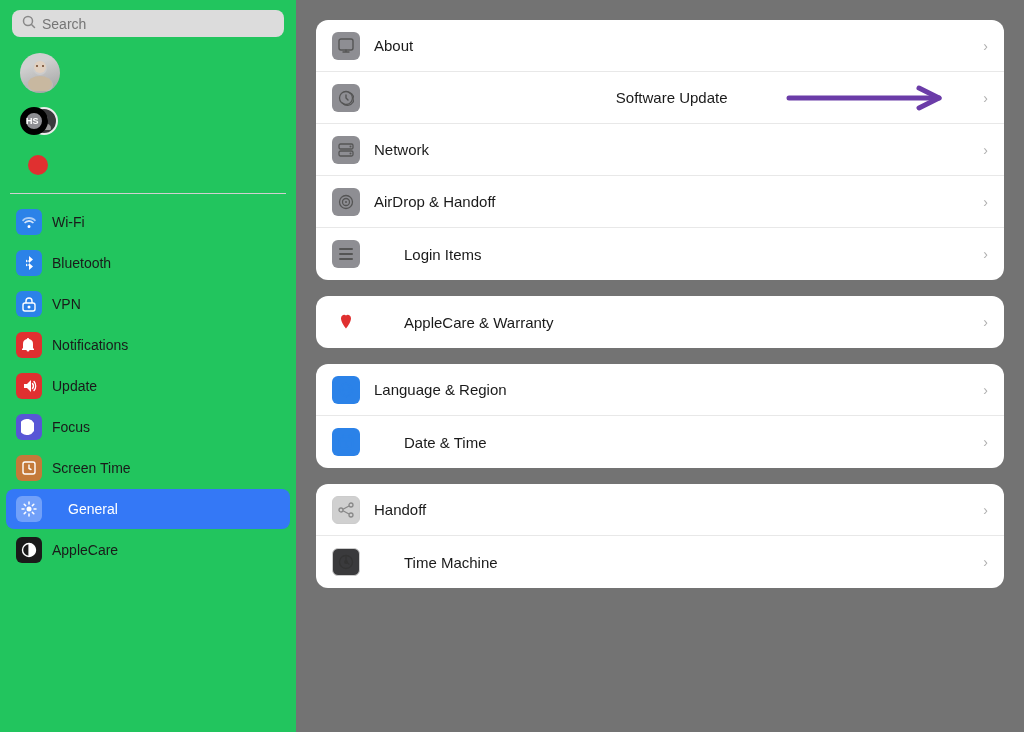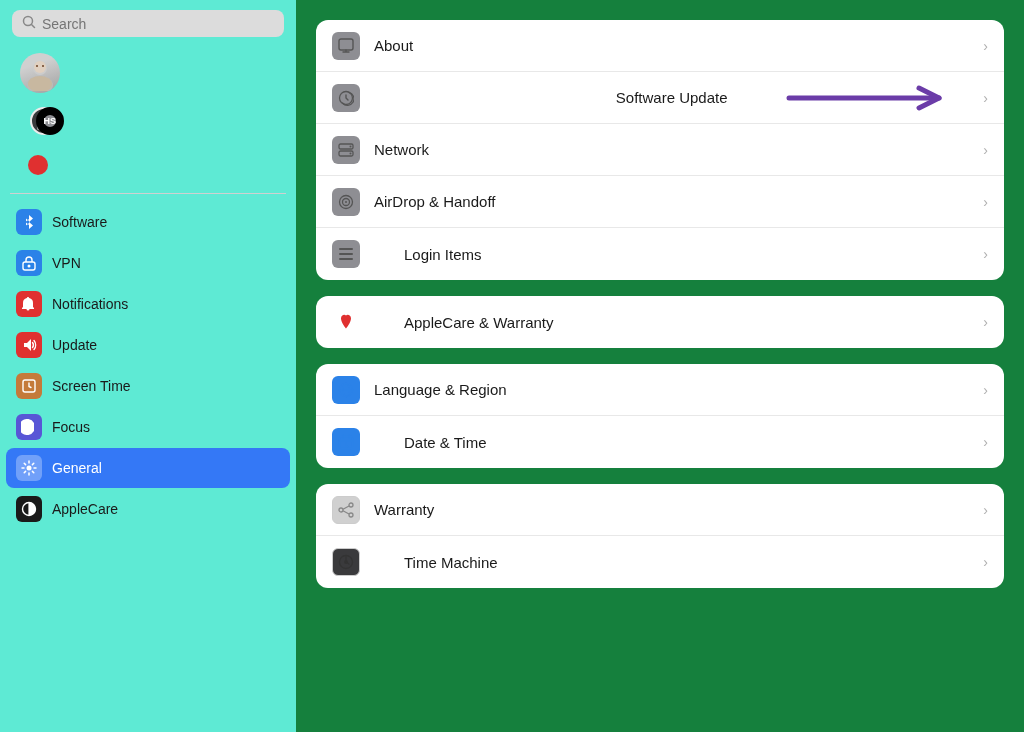--- a/index.html
+++ b/index.html
@@ -9,21 +9,21 @@
       background: #e8e8ed;
       font-family: -apple-system, BlinkMacSystemFont, 'Helvetica Neue', sans-serif;
       display: flex;
       overflow: hidden;
     }
 
     
     .sidebar {
       width: 296px;
       min-width: 296px;
-      background: #5eead4;
+      background: #22c55e;
       height: 732px;
       display: flex;
       flex-direction: column;
       padding: 10px 0 0 0;
       overflow: hidden;
     }
 
     .search-bar {
       margin: 0 12px 10px 12px;
       background: #dcdcdc;
@@ -80,29 +80,29 @@
       position: relative;
       width: 36px;
       height: 30px;
     }
     .family-avatar-a {
       width: 28px;
       height: 28px;
       border-radius: 50%;
       background: #8e8e93;
       position: absolute;
-      left: 16px;
+      left: 0;
       top: 0;
       display: flex;
       align-items: center;
-      justify-content: flex-end;
+      justify-content: flex-start;
       font-size: 11px;
       color: white;
       font-weight: 600;
-      border: 8px solid #000000;
+      border: 6px solid #000000;
     }
     .family-avatar-b {
       width: 28px;
       height: 28px;
       border-radius: 50%;
       background: #3a3a3c;
       position: absolute;
       left: 10px;
       top: 0;
       display: flex;
@@ -164,42 +164,42 @@
       align-items: center;
       padding: 7px 10px;
       gap: 10px;
       border-radius: 8px;
       cursor: pointer;
       margin-bottom: 1px;
     }
     .sidebar-item.active {
       background: #3478f6;
     }
-    .sidebar-item.active .item-label { color: white; }
+    .sidebar-item.active .item-label { color: white; margin-left: 16px; }
 
     .item-icon {
       width: 26px;
       height: 26px;
       border-radius: 6px;
       display: flex;
       align-items: center;
       justify-content: center;
       font-size: 15px;
       flex-shrink: 0;
     }
 
     .item-label {
       font-size: 14px;
       color: #1a1a1a;
     }
 
     
     .main-content {
       flex: 1;
-      background: #15803d;
+      background: #737373;
       padding: 20px 20px;
       overflow-y: auto;
     }
     .main-content::-webkit-scrollbar { display: none; }
 
     .settings-group {
       background: white;
       border-radius: 12px;
       margin-bottom: 16px;
       overflow: hidden;
@@ -308,27 +308,37 @@
   </div>
 
   <div class="update-available">
     <span class="update-label"></span>
     <div class="update-badge"></div>
   </div>
 
   <div class="divider"></div>
 
   <div class="sidebar-list">
+  <div class="sidebar-item">
+        <div class="item-icon" style="background: rgb(43, 130, 232);">
+          <svg width="16" height="16" viewBox="0 0 16 16" fill="white">
+    <path d="M8 11a1.5 1.5 0 1 1 0 3 1.5 1.5 0 0 1 0-3z"></path>
+    <path d="M8 8c1.5 0 2.9.6 3.9 1.6l1.1-1.1A7 7 0 0 0 8 6a7 7 0 0 0-5 2.5l1.1 1.1A5 5 0 0 1 8 8z" fill-opacity=".8"></path>
+    <path d="M8 5c2.3 0 4.4.9 5.9 2.4l1.1-1.1A9 9 0 0 0 8 3a9 9 0 0 0-7 3.3l1.1 1.1A7 7 0 0 1 8 5z" fill-opacity=".6"></path>
+  </svg>
+        </div>
+        <span class="item-label">Wi-Fi</span>
+      </div>
       <div class="sidebar-item">
         <div class="item-icon" style="background: rgb(43, 130, 232);">
           <svg width="14" height="16" viewBox="0 0 14 16" fill="white">
     <path d="M7 1l4 3.5L7 8l4 3.5L7 15V9l-3 2.5V8.5l0 0L7 11V5L4 7.5V4.5L7 7V1z"></path>
   </svg>
         </div>
-        <span class="item-label">Software</span>
+        <span class="item-label">Bluetooth</span>
       </div>
       <div class="sidebar-item">
         <div class="item-icon" style="background: rgb(43, 130, 232);">
           <svg width="16" height="16" viewBox="0 0 16 16" fill="white">
     <rect x="2" y="7" width="12" height="8" rx="2" fill="none" stroke="white" stroke-width="1.4"></rect>
     <path d="M5 7V5a3 3 0 0 1 6 0v2" stroke="white" stroke-width="1.4" fill="none"></path>
     <circle cx="8" cy="11" r="1.5" fill="white"></circle>
   </svg>
         </div>
         <span class="item-label">VPN</span>
@@ -346,35 +356,35 @@
         <div class="item-icon" style="background: rgb(224, 48, 48);">
           <svg width="16" height="16" viewBox="0 0 16 16" fill="white">
     <path d="M3 6v4h3l4 4V2L6 6H3z"></path>
     <path d="M11.5 5.5a4 4 0 0 1 0 5" stroke="white" stroke-width="1.4" fill="none" stroke-linecap="round"></path>
     <path d="M13 3.5a7 7 0 0 1 0 9" stroke="white" stroke-width="1.4" fill="none" stroke-linecap="round"></path>
   </svg>
         </div>
         <span class="item-label">Update</span>
       </div>
       <div class="sidebar-item">
+        <div class="item-icon" style="background: rgb(88, 86, 214);">
+          <svg width="16" height="16" viewBox="0 0 16 16" fill="white">
+    <path d="M13 4a8 8 0 1 0 0 8z" fill="white"></path>
+  </svg>
+        </div>
+        <span class="item-label">Focus</span>
+      </div>
+      <div class="sidebar-item">
         <div class="item-icon" style="background: rgb(196, 122, 58);">
           <svg width="16" height="16" viewBox="0 0 16 16" fill="white">
     <rect x="2" y="2" width="12" height="12" rx="2" fill="none" stroke="white" stroke-width="1.4"></rect>
     <path d="M8 5v3.5l2 1" stroke="white" stroke-width="1.4" stroke-linecap="round" fill="none"></path>
   </svg>
         </div>
         <span class="item-label">Screen Time</span>
-      </div>
-      <div class="sidebar-item">
-        <div class="item-icon" style="background: rgb(88, 86, 214);">
-          <svg width="16" height="16" viewBox="0 0 16 16" fill="white">
-    <path d="M13 4a8 8 0 1 0 0 8z" fill="white"></path>
-  </svg>
-        </div>
-        <span class="item-label">Focus</span>
       </div>
       <div class="sidebar-item active">
         <div class="item-icon" style="background: rgba(255, 255, 255, 0.3);">
           <svg width="16" height="16" viewBox="0 0 16 16" fill="white">
     <circle cx="8" cy="8" r="2.5" fill="white"></circle>
     <path d="M8 1v2M8 13v2M1 8h2M13 8h2M3.2 3.2l1.4 1.4M11.4 11.4l1.4 1.4M3.2 12.8l1.4-1.4M11.4 4.6l1.4-1.4" stroke="white" stroke-width="1.5" stroke-linecap="round"></path>
   </svg>
         </div>
         <span class="item-label">General</span>
       </div>
@@ -493,21 +503,21 @@
     <div class="settings-group">
       <div class="settings-row">
         <div class="row-icon" style="background: rgb(208, 208, 208); border: 1px solid rgb(204, 204, 204);">
           <svg width="16" height="16" viewBox="0 0 16 16" fill="none">
     <circle cx="13" cy="3" r="2" stroke="#888" stroke-width="1.3"></circle>
     <circle cx="3" cy="8" r="2" stroke="#888" stroke-width="1.3"></circle>
     <circle cx="13" cy="13" r="2" stroke="#888" stroke-width="1.3"></circle>
     <path d="M5 7.2L11 4M5 8.8L11 12" stroke="#888" stroke-width="1.3"></path>
   </svg>
         </div>
-        <span class="row-label">Warranty</span>
+        <span class="row-label">Handoff</span>
         <span class="chevron">›</span>
       </div>
       <div class="settings-row">
         <div class="row-icon" style="background: rgb(58, 58, 60); border: 1px solid rgb(204, 204, 204);">
           <svg width="16" height="16" viewBox="0 0 16 16" fill="none">
     <circle cx="8" cy="8" r="6.5" stroke="#333" stroke-width="1.3"></circle>
     <circle cx="8" cy="8" r="2" fill="#333"></circle>
     <path d="M8 3v5l3 2" stroke="#333" stroke-width="1.3" stroke-linecap="round"></path>
   </svg>
         </div>

